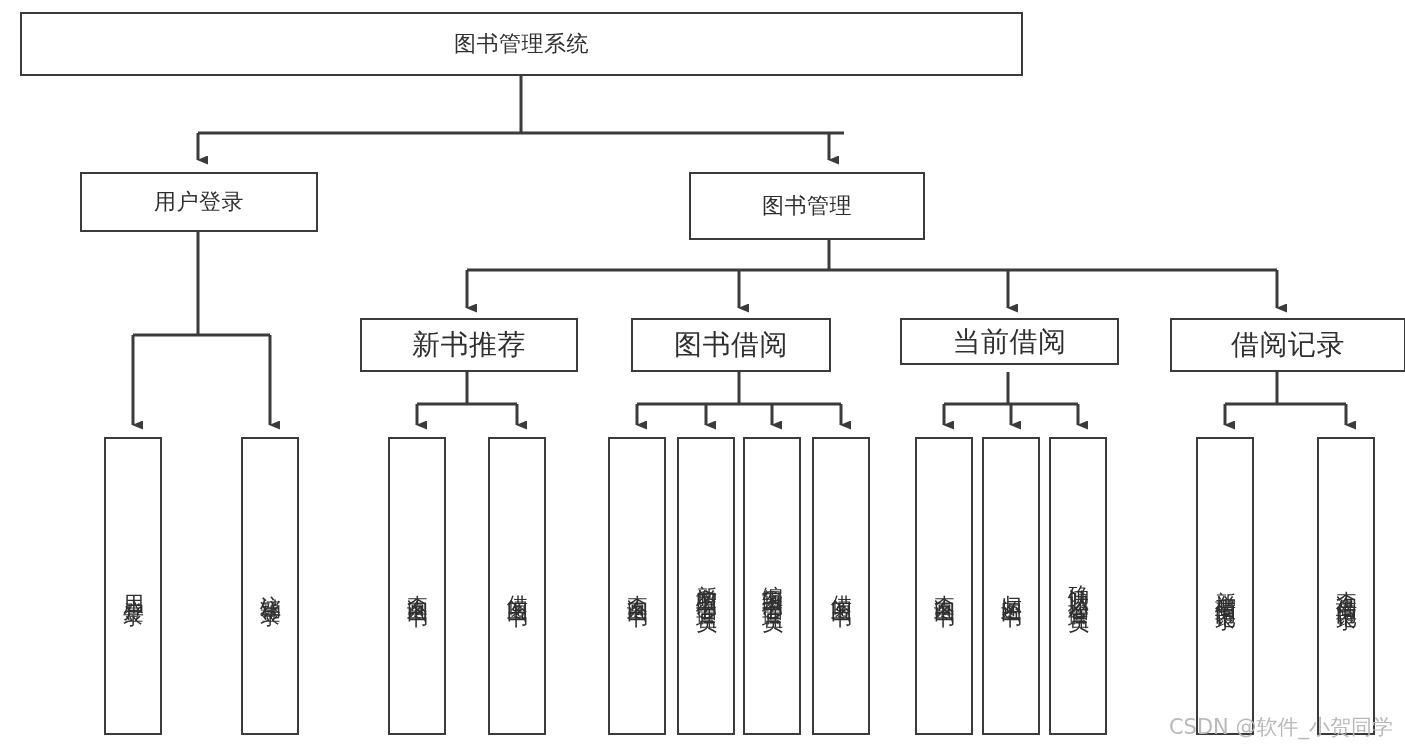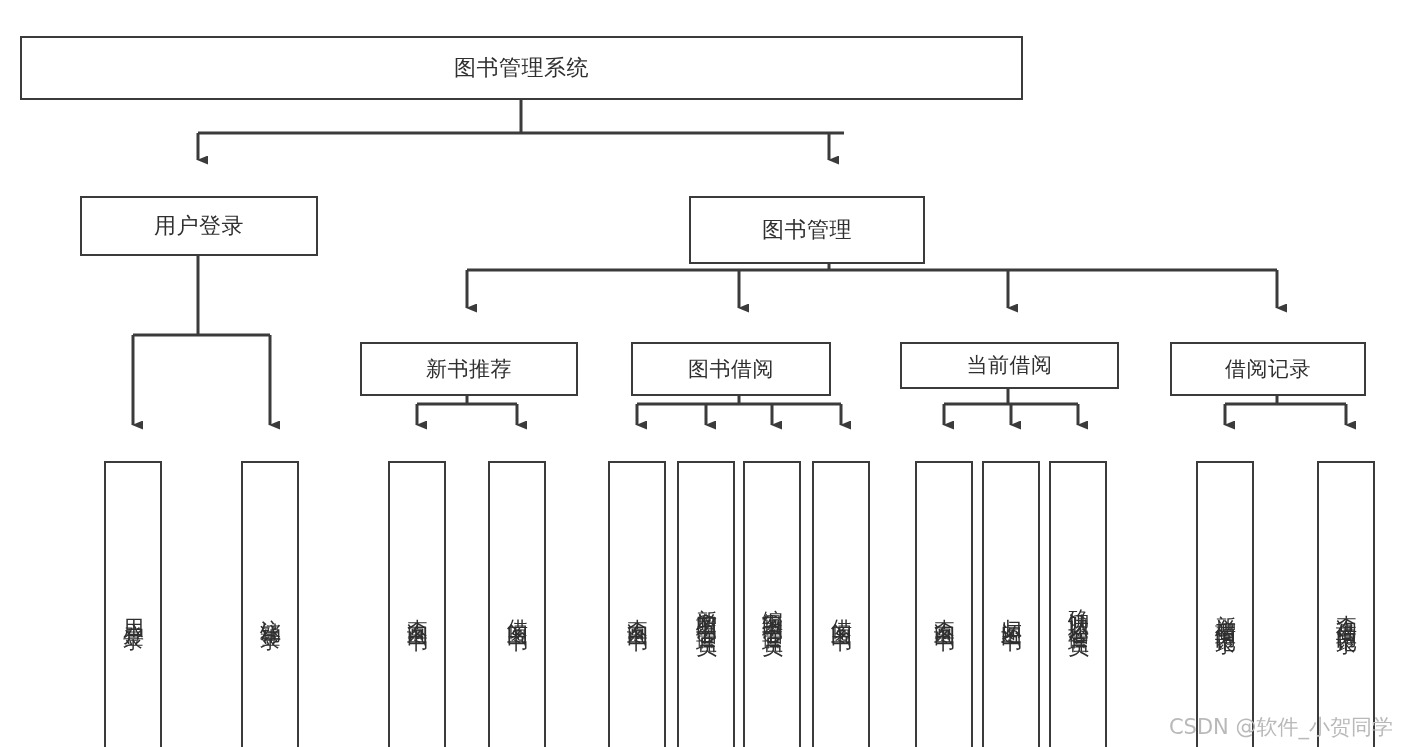--- a/index.html
+++ b/index.html
@@ -30,41 +30,40 @@
   }
   .node {
     position: absolute;
     box-sizing: border-box;
     background: #ffffff;
     border: 2.5px solid #3b3b3b;
     display: flex;
     align-items: center;
     justify-content: center;
     overflow: hidden;
-    margin-top: 24px;
   }
   .node-label {
     color: #2f2f2f;
     font-size: 21px;
     line-height: 1.18;
     letter-spacing: 0.5px;
     white-space: nowrap;
     text-align: center;
   }
   .node.vertical .node-label {
     writing-mode: vertical-rl;
     text-orientation: upright;
     letter-spacing: 4px;
     font-size: 21px;
     line-height: 1;
     white-space: nowrap;
   }
   .node.root .node-label { font-size: 22px; }
   .node.level1 .node-label { font-size: 22px; }
-  .node.level2 .node-label { font-size: 21px; }
+  .node.level2 .node-label { font-size: 28px; }
   .watermark {
     position: absolute;
     right: 12px;
     bottom: 6px;
     font-size: 21px;
     color: #b9b9b9;
     white-space: nowrap;
     font-family: "DejaVu Sans", "Liberation Sans", sans-serif;
   }
 </style>
@@ -136,21 +135,21 @@
 
   <div class="node level2" style="left:360px; top:318px; width:218px; height:54px;">
     <span class="node-label">新书推荐</span>
   </div>
   <div class="node level2" style="left:631px; top:318px; width:200px; height:54px;">
     <span class="node-label">图书借阅</span>
   </div>
   <div class="node level2" style="left:900px; top:318px; width:219px; height:47px;">
     <span class="node-label">当前借阅</span>
   </div>
-  <div class="node level2" style="left:1170px; top:318px; width:196px; height:54px;">
+  <div class="node level2" style="left:1170px; top:318px; width:236px; height:54px;">
     <span class="node-label">借阅记录</span>
   </div>
 
   <div class="node vertical" style="left:104px; top:437px; width:58px; height:298px;">
     <span class="node-label">用户登录</span>
   </div>
   <div class="node vertical" style="left:241px; top:437px; width:58px; height:298px;">
     <span class="node-label">注销登录</span>
   </div>
 

